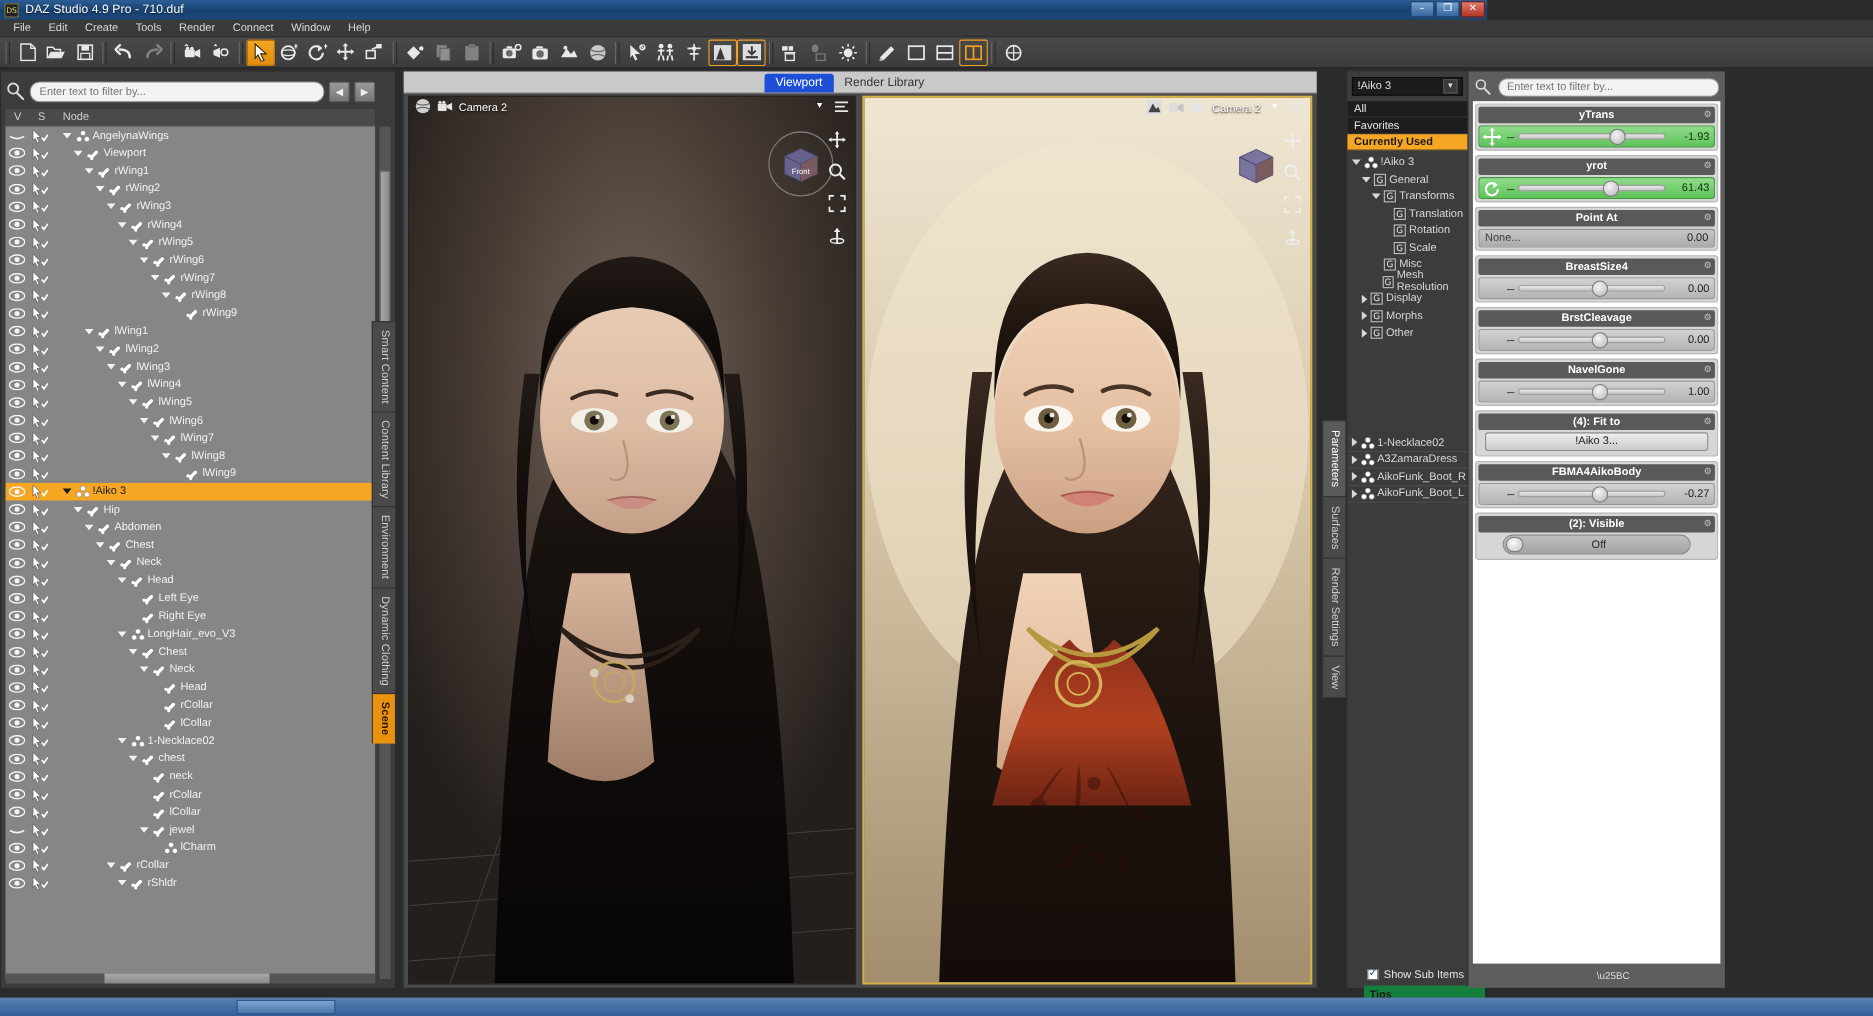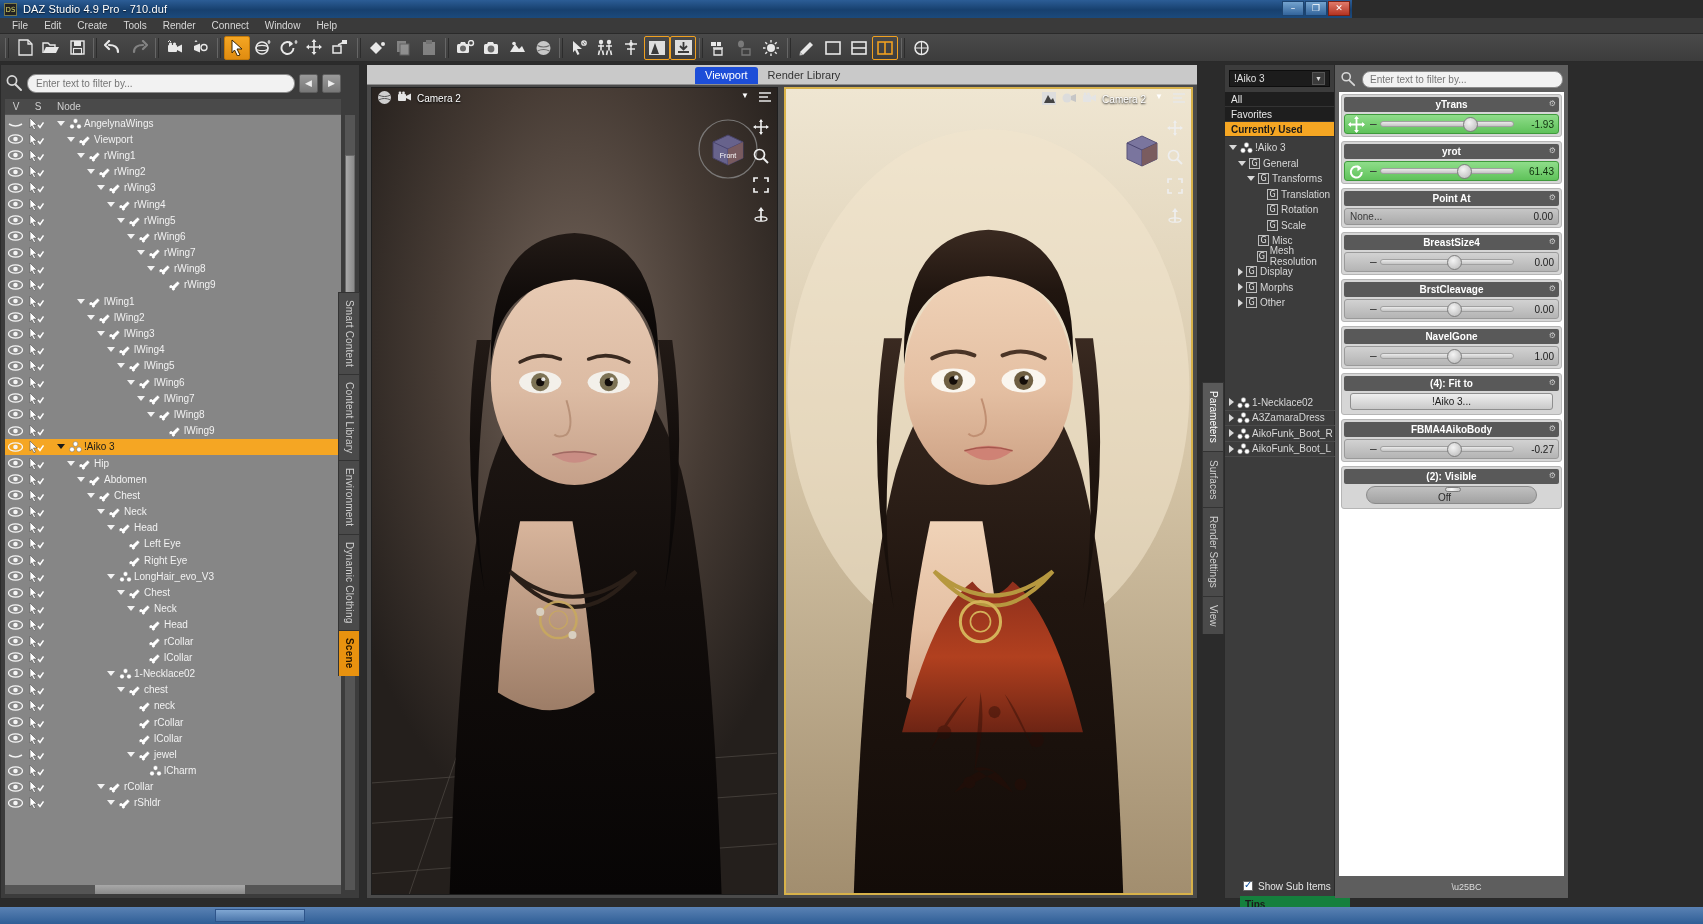--- a/index.html
+++ b/index.html
@@ -195,21 +195,21 @@
   .pfield { height:17px; margin-top:2px; background:linear-gradient(180deg,#c6c6c6,#ababab);
     border:1px solid #949494; border-radius:3px; display:flex; align-items:center;
     padding:0 5px; font-size:10px; color:#3a3a3a; }
   .pfield .pv { flex:1; }
   .pfield .pnum { color:#222; }
   .pbtn { height:17px; margin:2px 6px; background:linear-gradient(180deg,#efefef,#c9c9c9);
     border:1px solid #8f8f8f; border-radius:3px; display:flex; align-items:center;
     justify-content:center; font-size:10px; color:#1a1a1a; }
   .toggle { height:18px; margin:2px 22px; background:linear-gradient(180deg,#c0c0c0,#a2a2a2);
     border:1px solid #8a8a8a; border-radius:9px; display:flex; align-items:center;
-    position:relative;flex-direction:column; }
+    position:relative; }
   .toggle .knob { width:16px; height:14px; margin-left:2px;
     background:radial-gradient(circle at 40% 35%,#fafafa,#c2c2c2);
     border:1px solid #7d7d7d; border-radius:7px; }
   .toggle .tl { flex:1; text-align:center; font-size:10px; color:#2a2a2a; padding-right:14px; }
   .rp-downarrow { position:absolute; bottom:6px; left:50%; color:#ddd; font-size:9px; }
 
   
   .statusbar { position:absolute; left:0; bottom:0; width:1703px; height:17px;
     background:linear-gradient(180deg,#3a3a3a,#2e2e2e); border-top:1px solid #555; }
   .taskstrip { position:absolute; left:0; bottom:0; width:1703px; height:17px;

